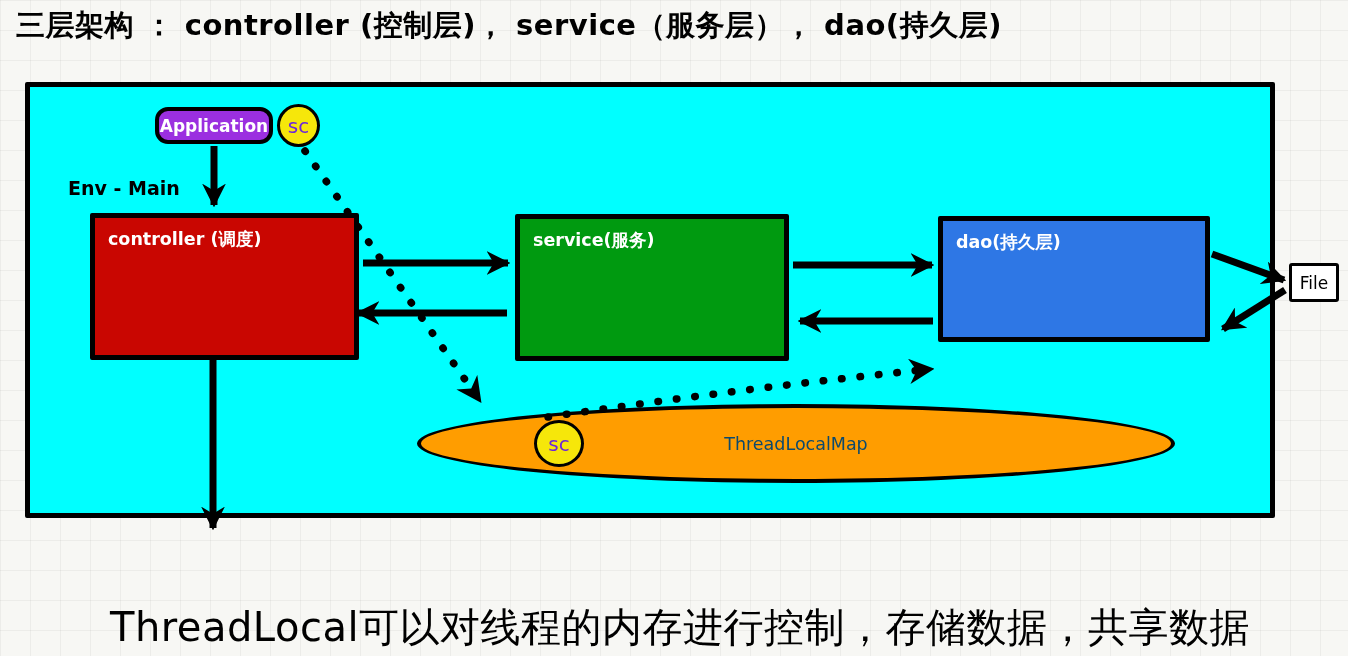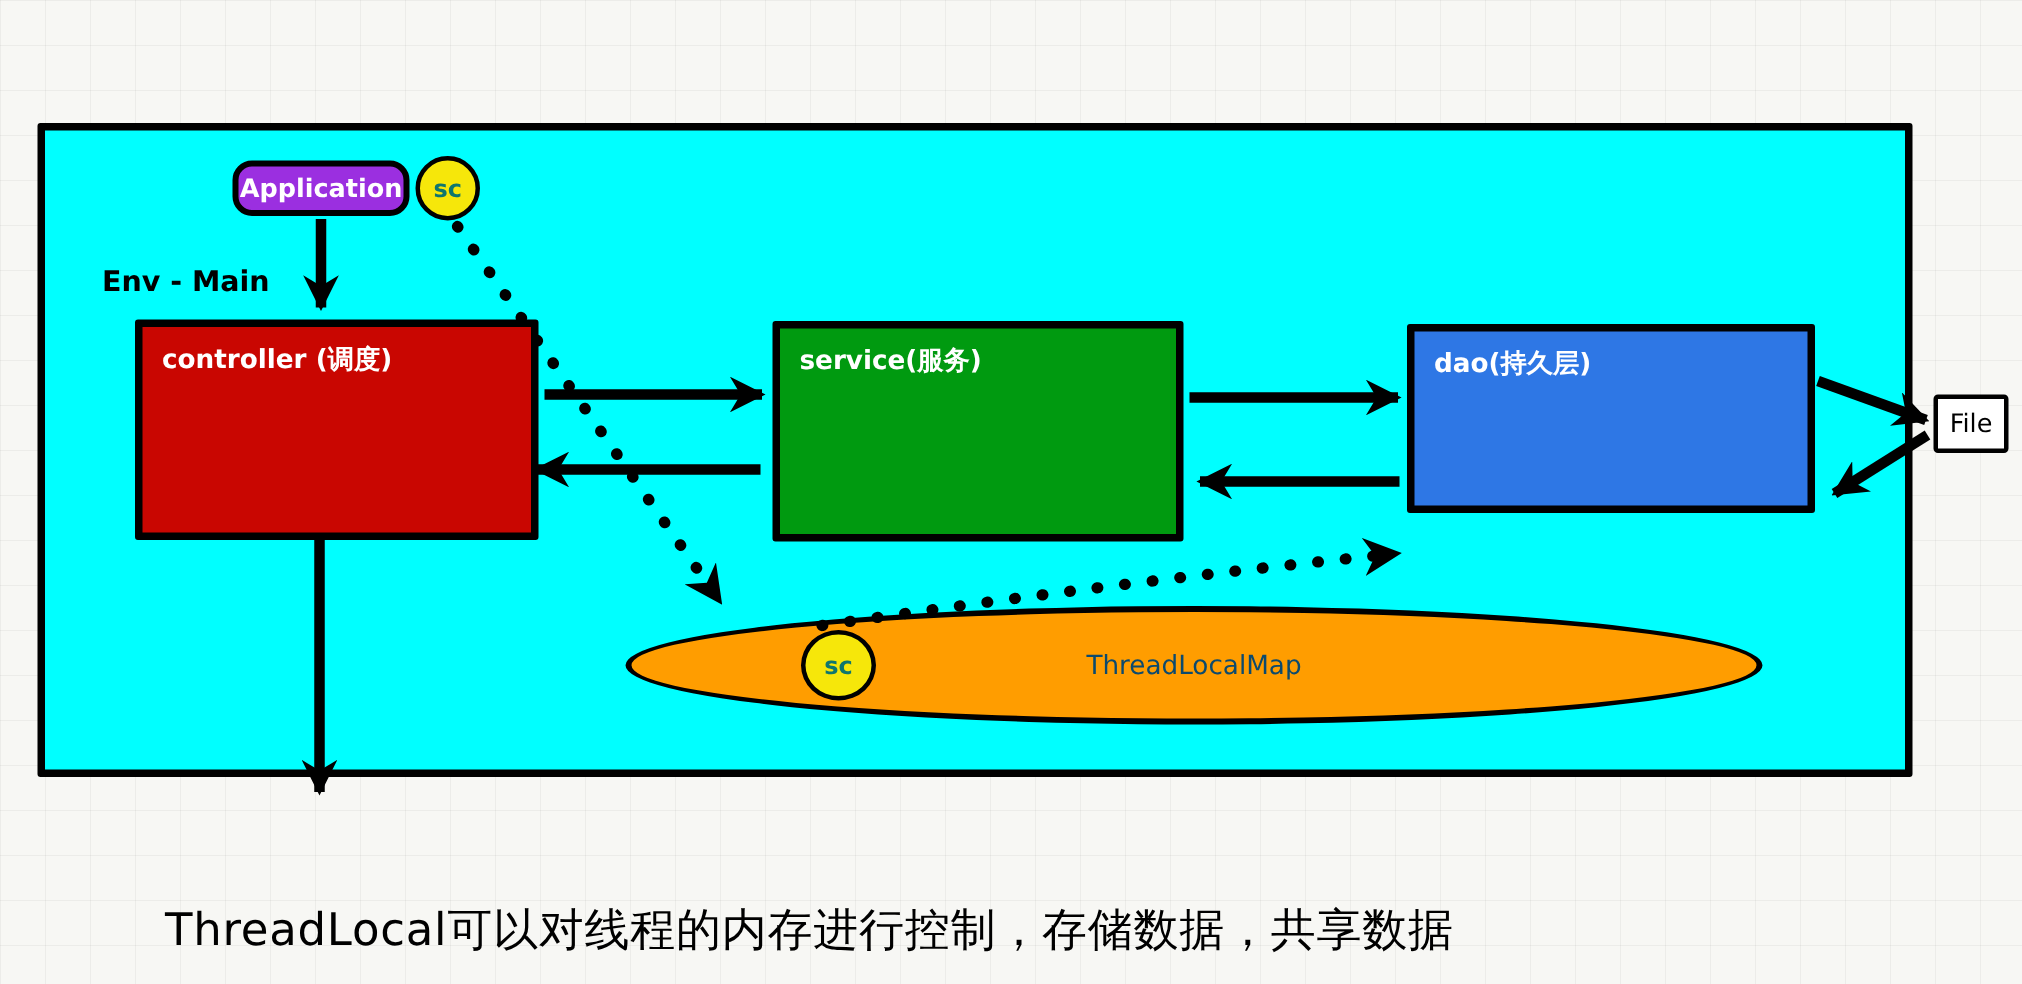--- a/index.html
+++ b/index.html
@@ -31,21 +31,21 @@
     font-size:19px; font-weight:600; color:#000;
   }
   .node { position:absolute; display:flex; align-items:center; justify-content:center; }
   .app-box {
     left:155px; top:107px; width:118px; height:37px;
     background:#9b2fe0; border:4px solid #000; border-radius:13px;
     color:#fff; font-size:17px; font-weight:bold;
   }
   .sc-circle {
     border-radius:50%; background:#f6e70a; border:3px solid #000;
-    color:#0f766e; font-size:16px; font-weight:bold;
+    color:#6d28d9; font-size:20px; font-weight:normal;
   }
   .sc-app { left:277px; top:104px; width:43px; height:43px; }
   .sc-map { left:534px; top:420px; width:50px; height:47px; z-index:4; }
   .layer-box {
     position:absolute; border:5px solid #000; border-radius:2px;
     color:#fff; font-size:17.5px; font-weight:bold;
     padding:9px 13px;
   }
   .controller-box { left:90px;  top:213px; width:269px; height:147px; background:#c90601; }
   .service-box    { left:515px; top:214px; width:274px; height:147px; background:#009a10; }
@@ -56,29 +56,30 @@
     color:#000; font-size:17px; font-weight:500;
   }
   .tlm-ellipse {
     left:417px; top:404px; width:758px; height:79px;
     background:#ff9d00; border:4px solid #000; border-radius:50%;
     color:#0c4a6e; font-size:17.5px; font-weight:500; z-index:3;
   }
   .arrows { position:absolute; left:0; top:0; width:1348px; height:656px; z-index:6; pointer-events:none; }
   .footer {
     position:absolute; left:110px; top:600px;
-    font-size:30px; color:#000; white-space:nowrap; font-weight:500;
+    font-size:40px; color:#000; white-space:nowrap; font-weight:500;
     letter-spacing:0.5px;
   }
 </style>
 </head>
 <body>
 
 <div class="canvas">
 
+  <div class="title">三层架构 ： controller (控制层)， service（服务层）， dao(持久层)</div>
 
   <div class="env-box" style="background-color: rgb(0, 255, 255);">
     <div class="env-label">Env - Main</div>
   </div>
 
   <div class="node app-box" style="background-color: rgb(155, 47, 224);">
     <span>Application</span>
   </div>
 
   <div class="node sc-circle sc-app" style="background-color: rgb(246, 231, 10);">

